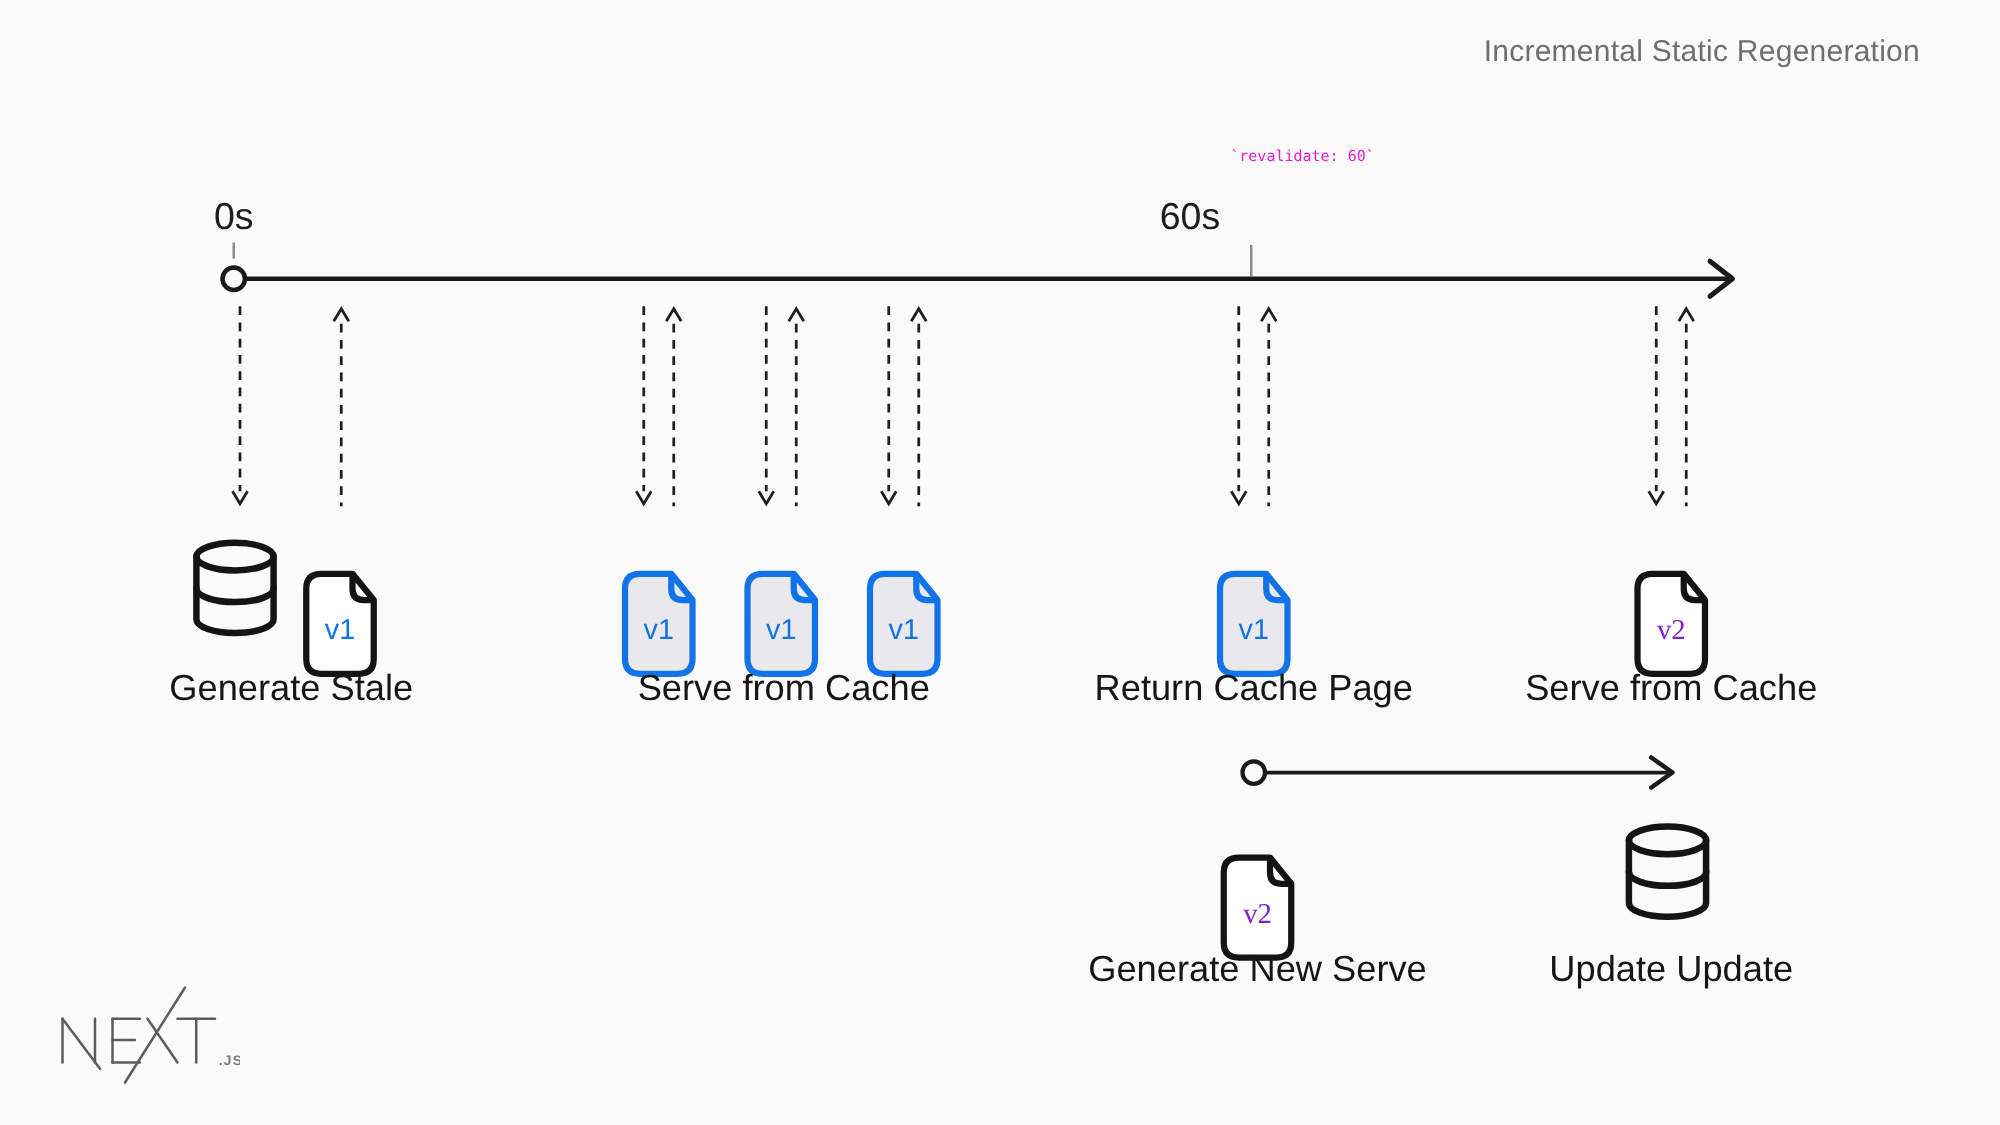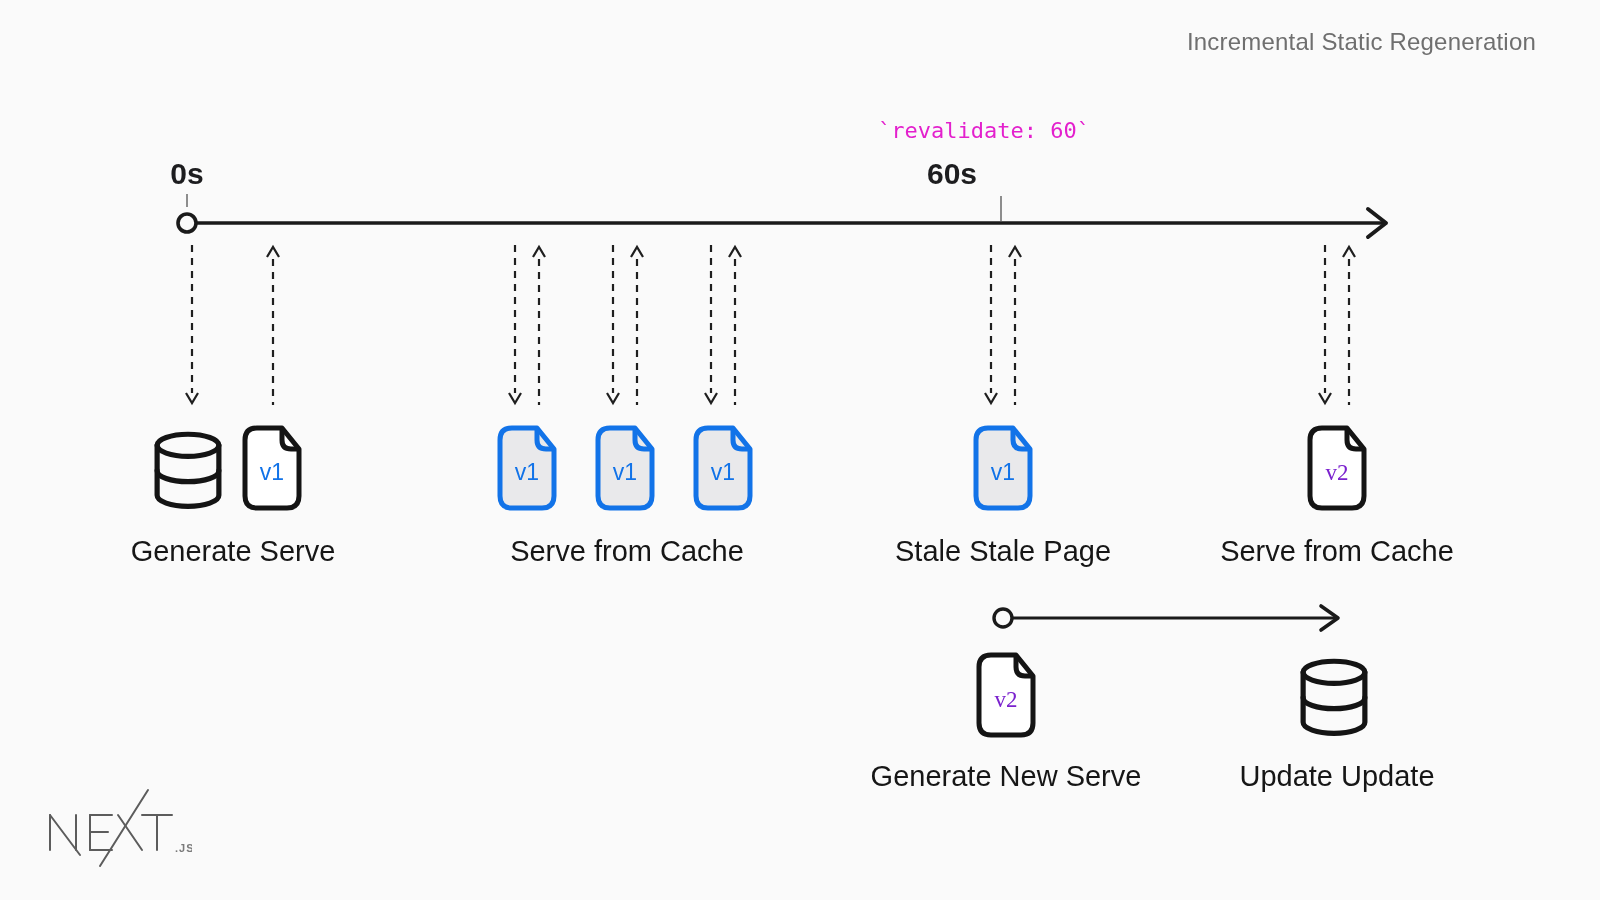--- a/index.html
+++ b/index.html
@@ -9,32 +9,32 @@
     font-family:"Liberation Sans", sans-serif;
     color:#161616;
   }
   .abs{position:absolute;}
   .title{
     font-size:24px;font-weight:400;color:#6f6f6f;letter-spacing:.2px;
     right:64px;top:28px;white-space:nowrap;
   }
   .annotation{
     font-family:"DejaVu Sans Mono", monospace;
-    font-size:22px;color:var(--annotation-magenta,#e320cd);
-    left:984px;top:118px;transform:translateX(-50%);white-space:nowrap;
+    font-size:12px;color:var(--annotation-magenta,#e320cd);
+    left:1042px;top:118px;transform:translateX(-50%);white-space:nowrap;
   }
   .time-label{
-    font-size:30px;font-weight:700;color:#1d1d1f;
+    font-size:30px;font-weight:400;color:#1d1d1f;
     transform:translateX(-50%);white-space:nowrap;
   }
   .tick{width:2px;background:#8d8d8d;}
   .step-label{
     font-size:29px;color:#161616;transform:translateX(-50%);white-space:nowrap;
   }
-  .doc{width:64px;height:86px;}
+  .doc{width:64px;height:86px;margin-top:31px;}
   .doc svg{position:absolute;inset:0;width:100%;height:100%;}
   .doc .ver{
     position:absolute;left:0;right:0;top:36px;text-align:center;
     font-size:23px;font-weight:500;line-height:1;
   }
   .doc-blue{color:var(--v1-blue,#1273e8);}
   .doc-blue .body{fill:#e9e9eb;}
   .doc-dark{color:#141414;}
   .doc-dark .body{fill:#ffffff;}
   .ver-blue{color:var(--v1-blue,#1273e8);}
@@ -157,23 +157,23 @@
 </div>
 
 <div class="abs doc doc-dark" style="left:1305px;top:425px;">
   <svg viewBox="0 0 64 86" fill="none" stroke="currentColor" stroke-width="5" stroke-linejoin="round" stroke-linecap="round">
     <path class="body" d="M42 3 H17 Q5 3 5 15 V71 Q5 83 17 83 H47 Q59 83 59 71 V24 Z"></path>
     <path d="M42 5 V15 Q42 24 51 24 H57" fill="none"></path>
   </svg>
   <span class="ver ver-purple">v2</span>
 </div>
 
-<div class="abs step-label" style="left:233px;top:535px;">Generate Serve</div>
+<div class="abs step-label" style="left:233px;top:535px;">Generate Stale</div>
 <div class="abs step-label" style="left:627px;top:535px;">Serve from Cache</div>
-<div class="abs step-label" style="left:1003px;top:535px;">Stale Stale Page</div>
+<div class="abs step-label" style="left:1003px;top:535px;">Return Cache Page</div>
 <div class="abs step-label" style="left:1337px;top:535px;">Serve from Cache</div>
 
 <svg class="abs" style="left:985px;top:598px;" width="375" height="40" viewBox="0 0 375 40">
   <line x1="27" y1="20" x2="350" y2="20" stroke="#1a1a1a" stroke-width="3"></line>
   <circle cx="18" cy="20" r="9" fill="#fafafa" stroke="#1a1a1a" stroke-width="3.4"></circle>
   <polyline points="336,8 353,20 336,32" fill="none" stroke="#1a1a1a" stroke-width="3.6" stroke-linecap="round" stroke-linejoin="round"></polyline>
 </svg>
 
 <div class="abs doc doc-dark" style="left:974px;top:652px;">
   <svg viewBox="0 0 64 86" fill="none" stroke="currentColor" stroke-width="5" stroke-linejoin="round" stroke-linecap="round">

